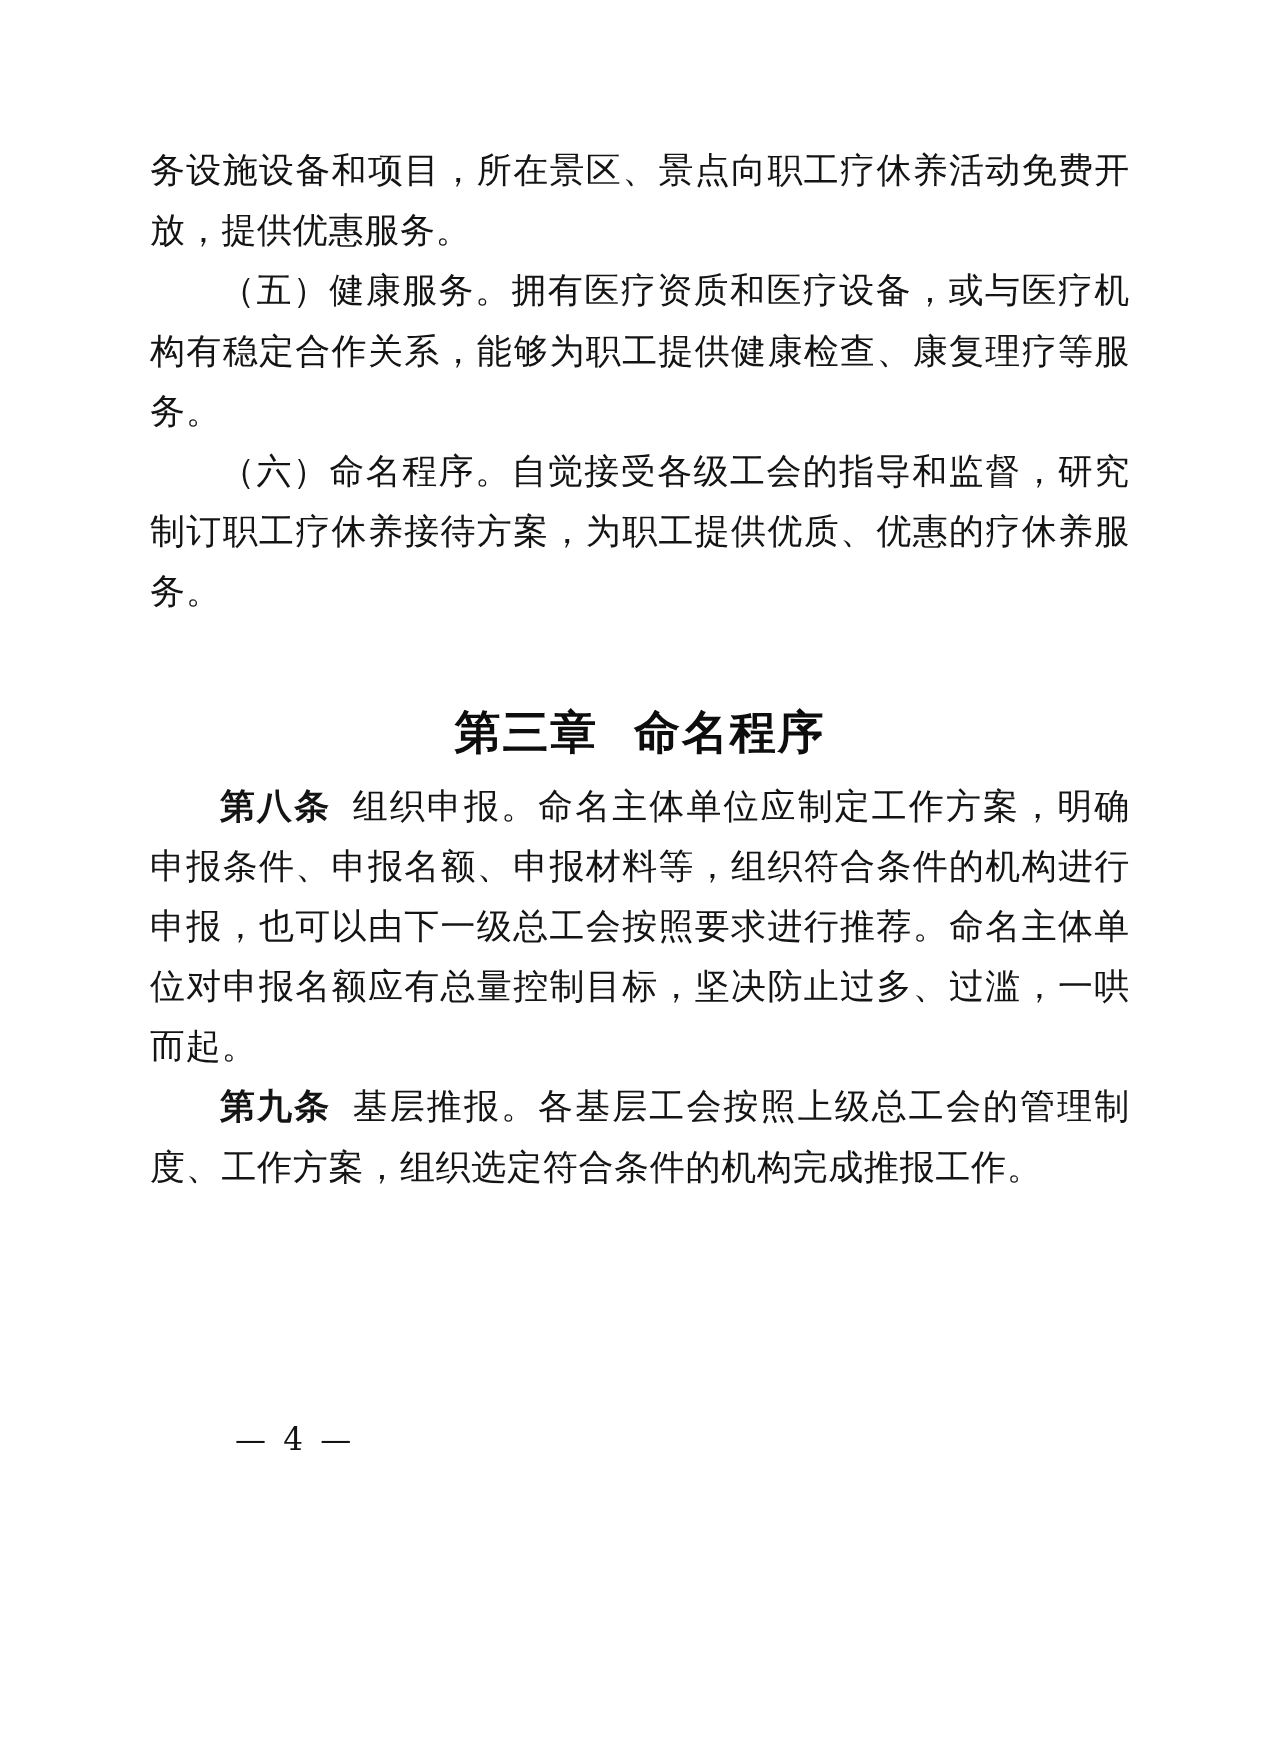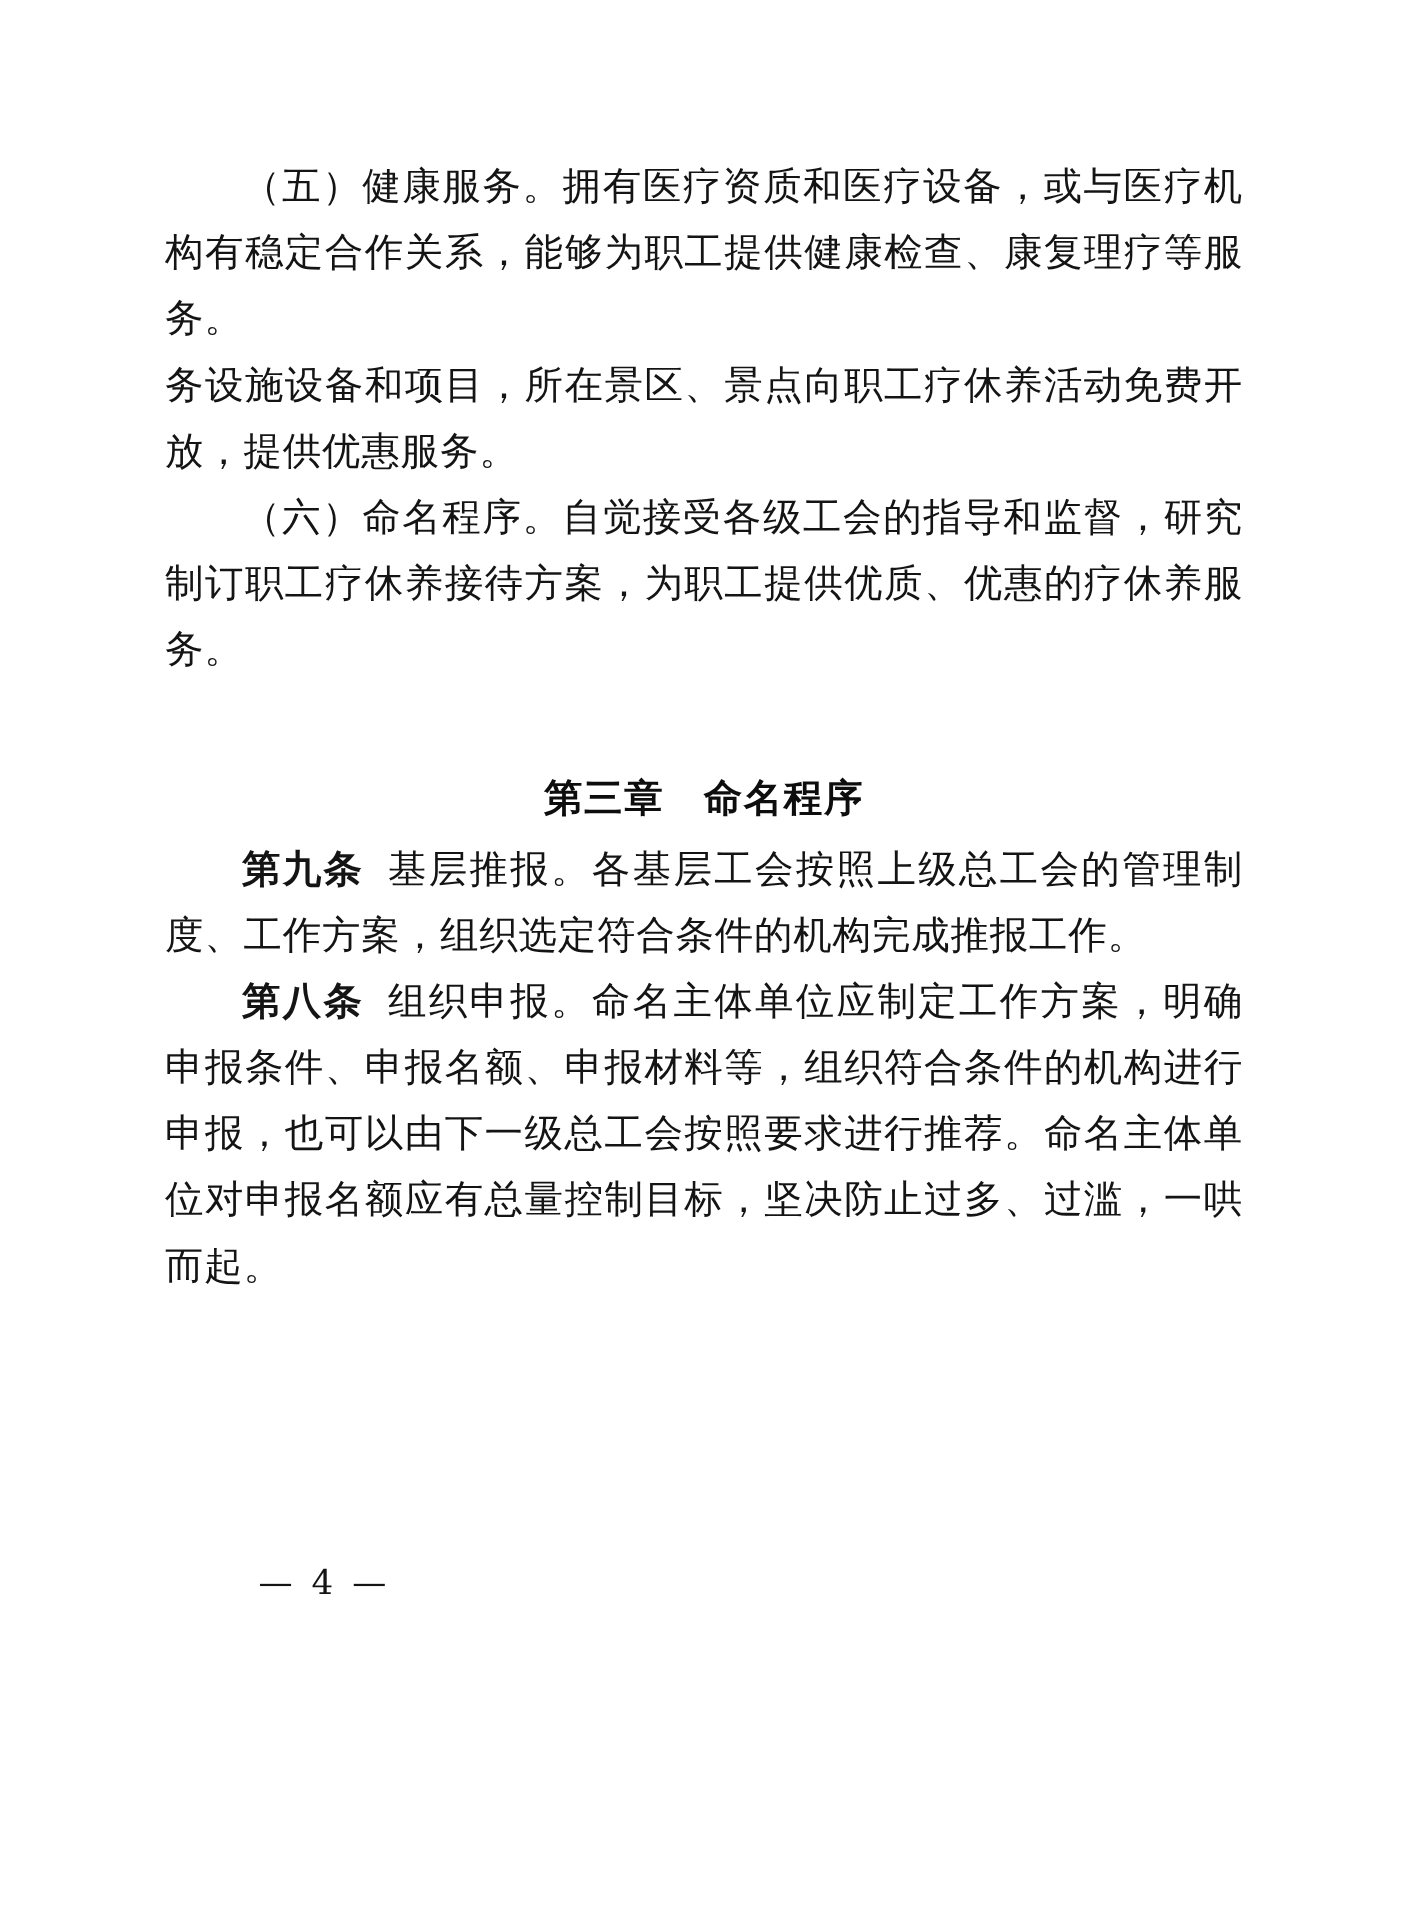--- a/index.html
+++ b/index.html
@@ -37,21 +37,21 @@
     font-weight: 400;
   }
   p.indent {
     text-indent: 70px;
   }
   .chapter-title {
     margin: 0;
     padding-top: 52px;
     padding-bottom: 12px;
     text-align: center;
-    font-size: 35px;
+    font-size: 46px;
     font-weight: bold;
     letter-spacing: 0.04em;
     color: #0d0d0d;
   }
   .chapter-title .gap {
     display: inline-block;
     width: 36px;
   }
   .art-label {
     font-weight: bold;
@@ -78,32 +78,32 @@
     display: inline-block;
     margin-left: -690px;
   }
 </style>
 </head>
 <body>
 
 <div class="page">
   <div class="doc-body">
 
+    <p class="para">务设施设备和项目，所在景区、景点向职工疗休养活动免费开放，提供优惠服务。</p>
+
     <p class="para indent">（五）健康服务。拥有医疗资质和医疗设备，或与医疗机构有稳定合作关系，能够为职工提供健康检查、康复理疗等服务。</p>
-
-    <p class="para">务设施设备和项目，所在景区、景点向职工疗休养活动免费开放，提供优惠服务。</p>
 
     <p class="para indent">（六）命名程序。自觉接受各级工会的指导和监督，研究制订职工疗休养接待方案，为职工提供优质、优惠的疗休养服务。</p>
 
     <div class="block-gap"></div>
 
     <h2 class="chapter-title"><span>第三章</span><span class="gap"></span><span>命名程序</span></h2>
 
 
+    <p class="para indent"><span class="art-label">第八条</span><span class="art-gap"></span><span>组织申报。命名主体单位应制定工作方案，明确申报条件、申报名额、申报材料等，组织符合条件的机构进行申报，也可以由下一级总工会按照要求进行推荐。命名主体单位对申报名额应有总量控制目标，坚决防止过多、过滥，一哄而起。</span></p>
+
     <p class="para indent"><span class="art-label">第九条</span><span class="art-gap"></span><span>基层推报。各基层工会按照上级总工会的管理制度、工作方案，组织选定符合条件的机构完成推报工作。</span></p>
-
-    <p class="para indent"><span class="art-label">第八条</span><span class="art-gap"></span><span>组织申报。命名主体单位应制定工作方案，明确申报条件、申报名额、申报材料等，组织符合条件的机构进行申报，也可以由下一级总工会按照要求进行推荐。命名主体单位对申报名额应有总量控制目标，坚决防止过多、过滥，一哄而起。</span></p>
 
 
   </div>
 
   <div class="page-number"><span class="pn-inner">— 4 —</span></div>
 </div>
 
 </body></html>

